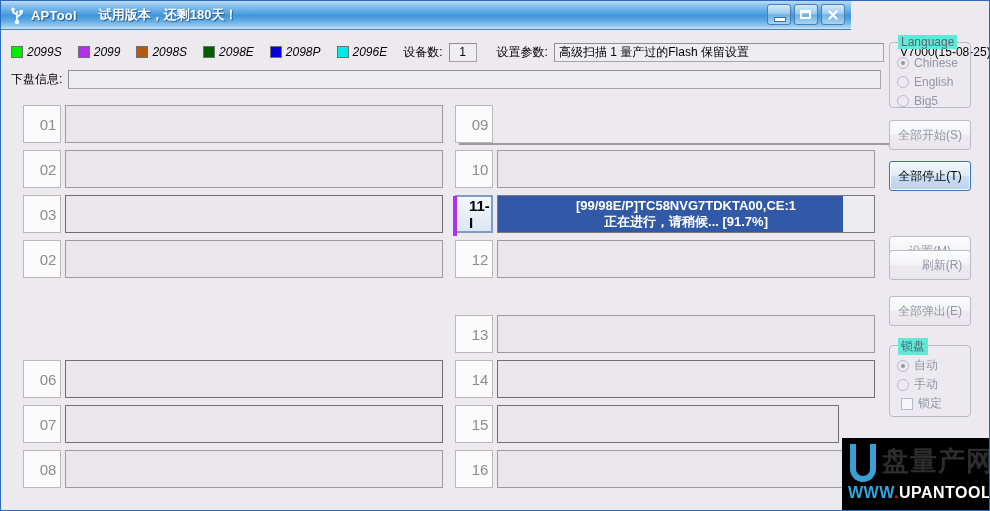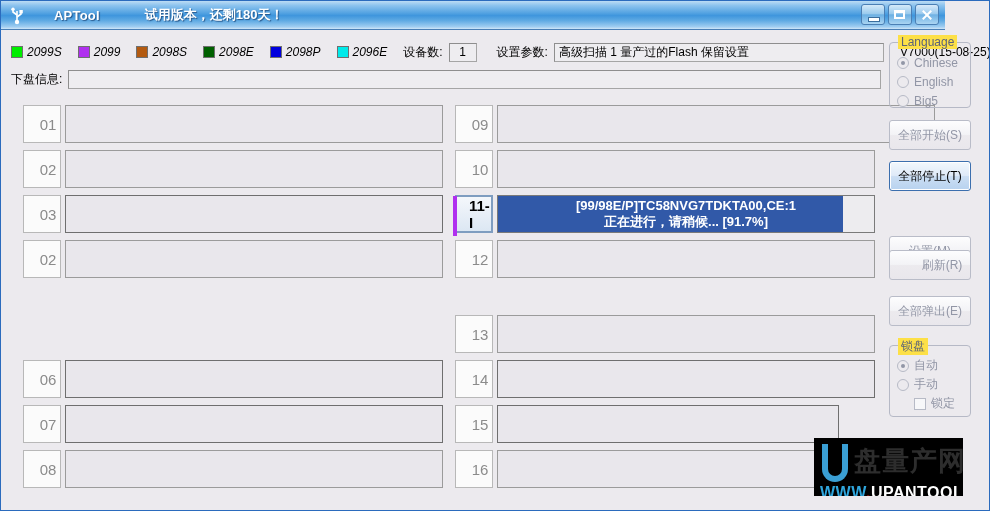--- a/index.html
+++ b/index.html
@@ -15,30 +15,29 @@
     font-family: "Liberation Sans", "DejaVu Sans", sans-serif;
     background: #eceaee;
     border: 1px solid #2b6bbd;
     box-sizing: border-box;
   }
 
   
   #titlebar {
     position: absolute;
     left: 0; top: 0;
-    width: 944px;
+    width: 850px;
     height: 29px;
     box-sizing: border-box;
     background: linear-gradient(to bottom,
       #bcdcf4 0%, #8cc3ee 16%, #56a4e2 42%,
       #3f96dd 52%, #5faae3 70%, #9fcdf1 92%, #cfe6f8 100%);
     border-bottom: 1px solid #4a7fb5;
     display: flex;
     align-items: center;
-    gap: 23px;
   }
   #titlebar .tb-icon {
     width: 20px; height: 20px;
     margin-left: 6px; margin-right: 4px;
     flex: 0 0 auto;
     position: relative;
   }
   #titlebar .tb-title {
     font-size: 13px;
     font-weight: bold;
@@ -251,21 +250,21 @@
   }
   .groupbox {
     position: absolute;
     border: 1px solid #b6b9c6;
     border-radius: 4px;
     box-sizing: border-box;
   }
   .groupbox > .gtitle {
     position: absolute;
     left: 8px; top: -8px;
-    background: #fde047;
+    background: #5eead4;
     padding: 0 3px;
     font-size: 12px;
     color: #5d6478;
   }
   .radio-row {
     display: flex;
     align-items: center;
     height: 19px;
     margin-left: 7px;
     font-size: 12px;
@@ -286,21 +285,21 @@
     position: absolute;
     left: 3px; top: 3px;
     width: 4px; height: 4px;
     border-radius: 50%;
     background: #9296a6;
   }
   .check-row {
     display: flex;
     align-items: center;
     height: 19px;
-    margin-left: 24px;
+    margin-left: 11px;
     font-size: 12px;
     color: #9296a6;
   }
   .check-box {
     width: 12px; height: 12px;
     border: 1px solid #b7bac6;
     background: #f7f7f9;
     margin-right: 5px;
     box-sizing: border-box;
     flex: 0 0 auto;
@@ -325,23 +324,23 @@
     color: #000000;
     border: 1px solid #3c6fae;
     background: linear-gradient(to bottom, #f2f8fd 0%, #dfeaf8 48%, #cbdef3 52%, #b7d2ef 100%);
     box-shadow: inset 0 0 0 1px #ffffff;
     cursor: pointer;
   }
 
   
   #watermark {
     position: absolute;
-    left: 813px; top: 437px;
+    left: 841px; top: 437px;
     width: 149px;
-    height: 58px;
+    height: 74px;
     background: #000000;
     overflow: hidden;
   }
   #watermark .wm-u {
     position: absolute;
     left: 8px; top: 6px;
     width: 26px; height: 38px;
     border: 6px solid #3a9fd4;
     border-top: none;
     border-radius: 0 0 13px 13px;
@@ -472,21 +471,21 @@
       </div>
       <div class="slot" style="left:18px; top:375px; width:420px;">
         <div class="idx">07</div>
         <div class="bar sel"></div>
       </div>
       <div class="slot" style="left:18px; top:420px; width:420px;">
         <div class="idx">08</div>
         <div class="bar"></div>
       </div>
 
-      <div class="slot" style="left:450px; top:75px; width:480px;">
+      <div class="slot" style="left:450px; top:75px; width:480px;flex-direction:column;">
         <div class="idx">09</div>
         <div class="bar"></div>
       </div>
       <div class="slot" style="left:450px; top:120px; width:420px;">
         <div class="idx">10</div>
         <div class="bar"></div>
       </div>
       <div class="slot" style="left:450px; top:165px; width:420px;">
         <div class="idx active">
           <span class="marker" style="background: rgb(176, 48, 239);"></span>

